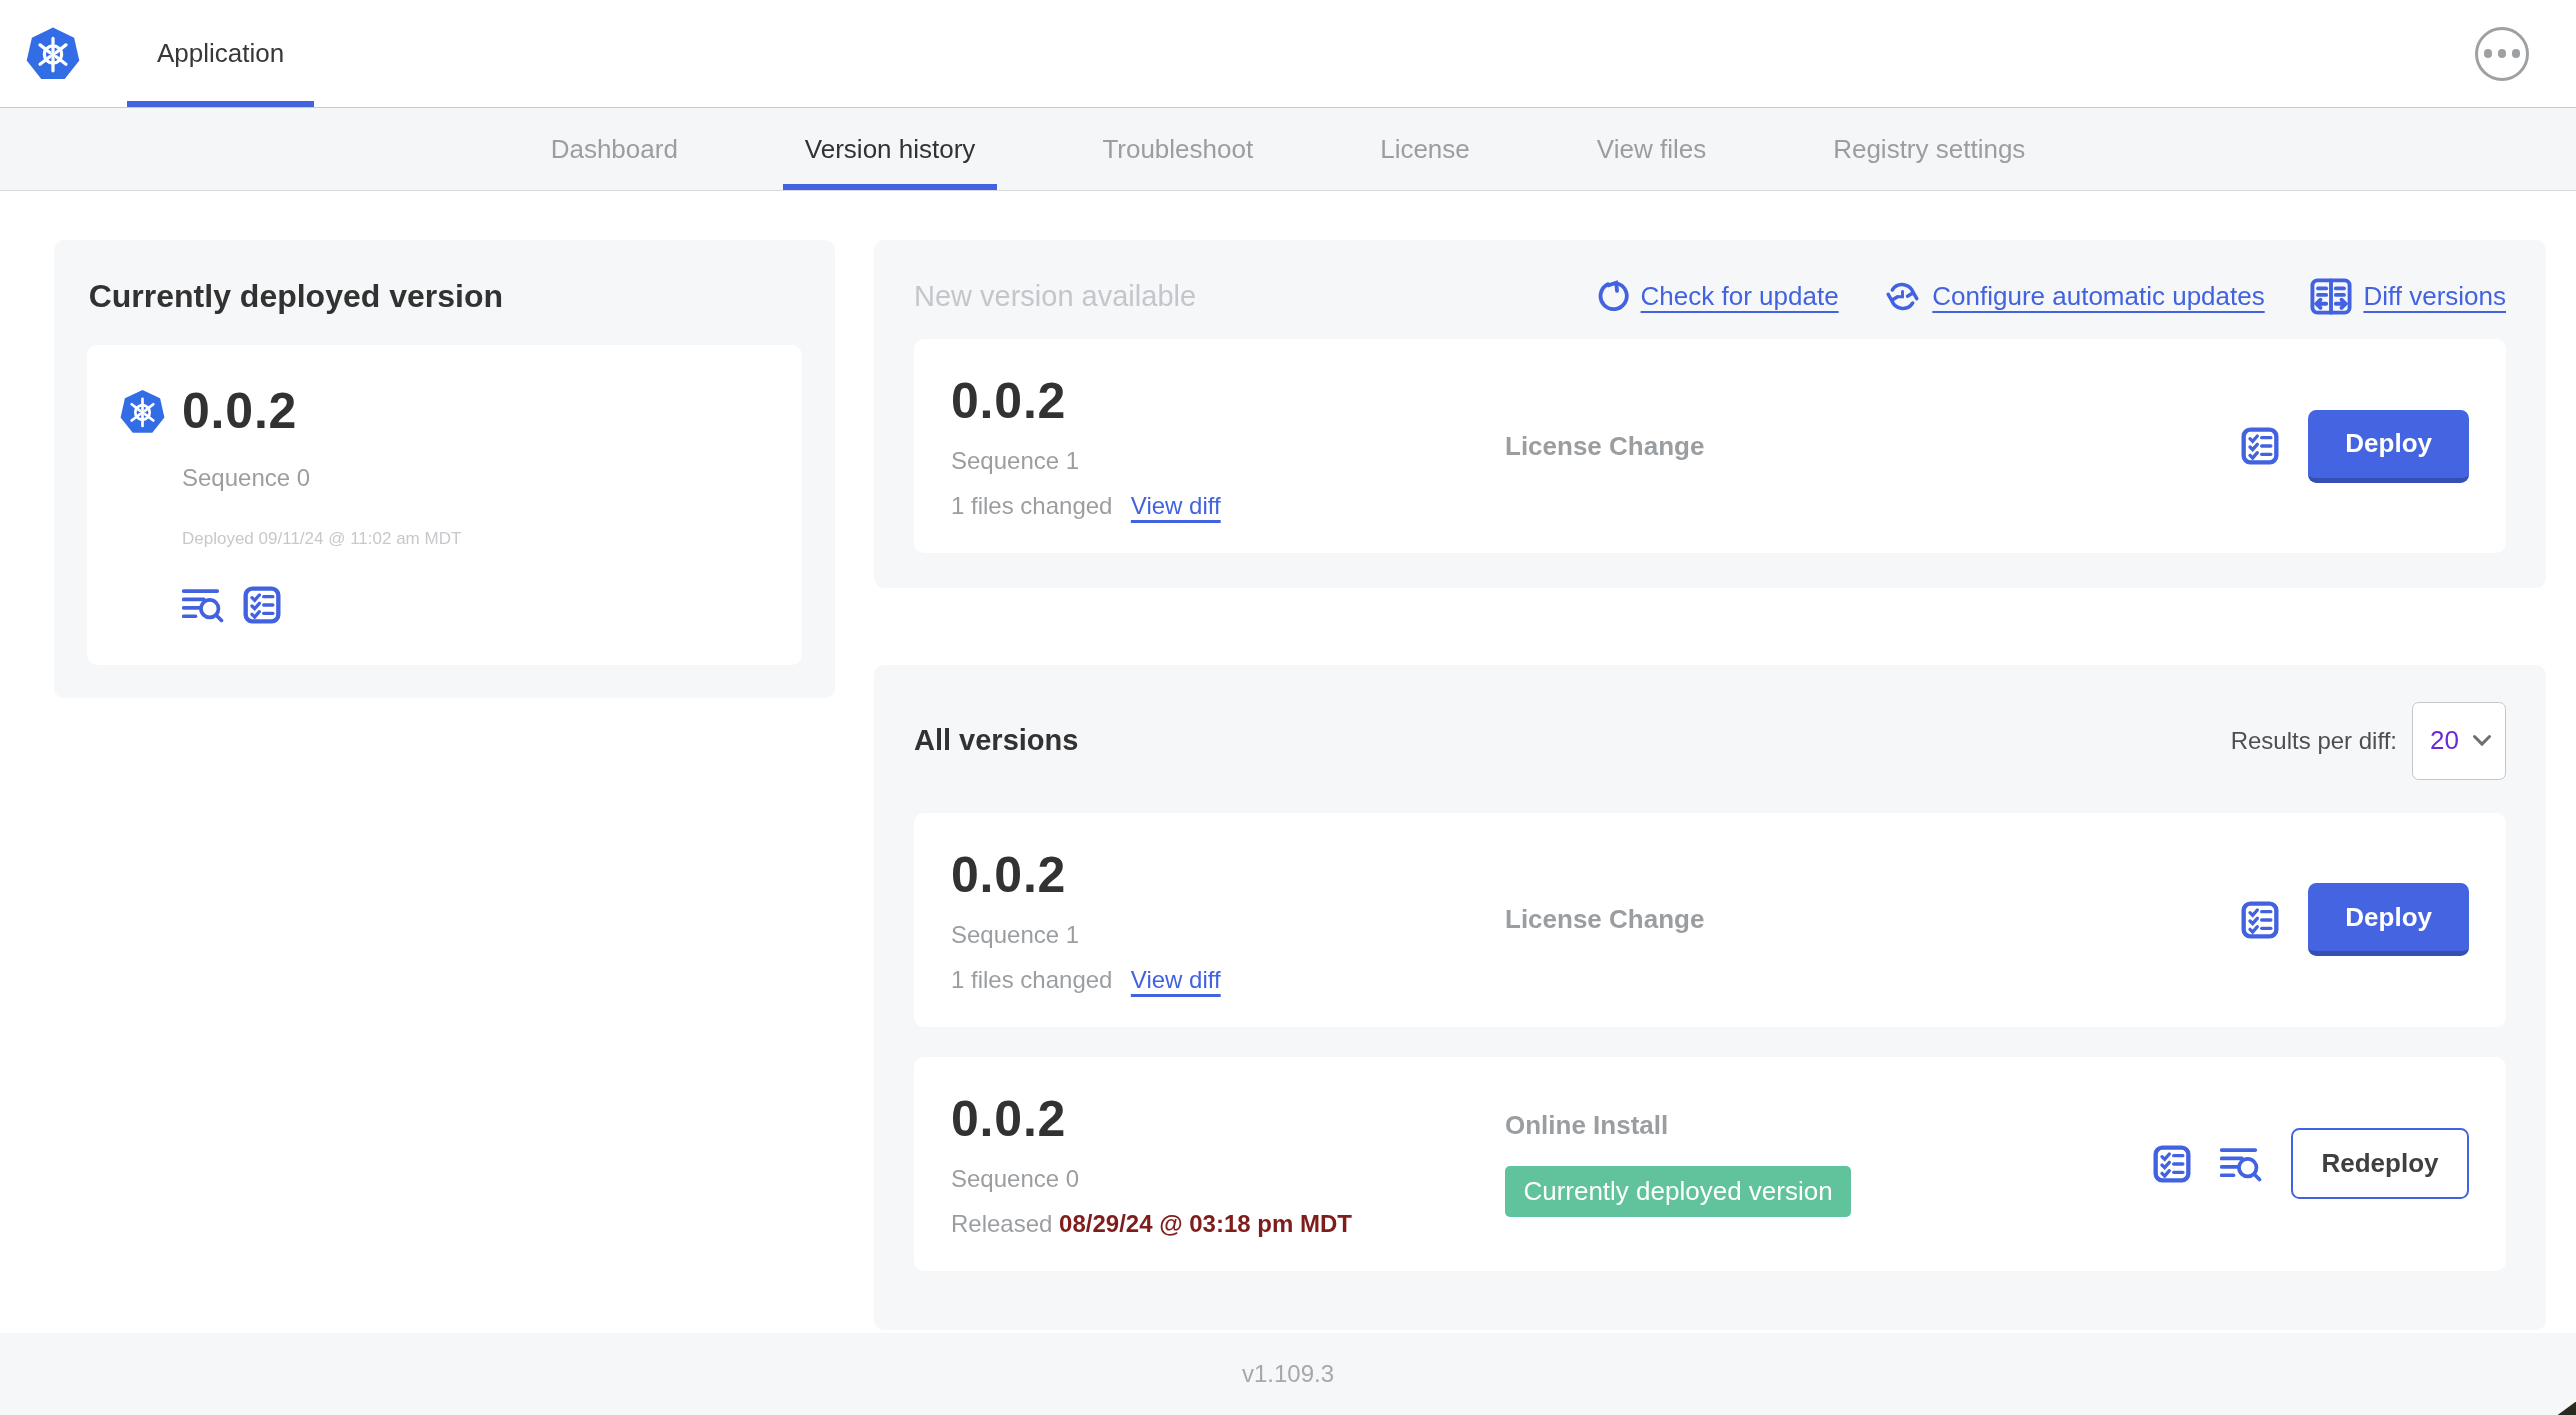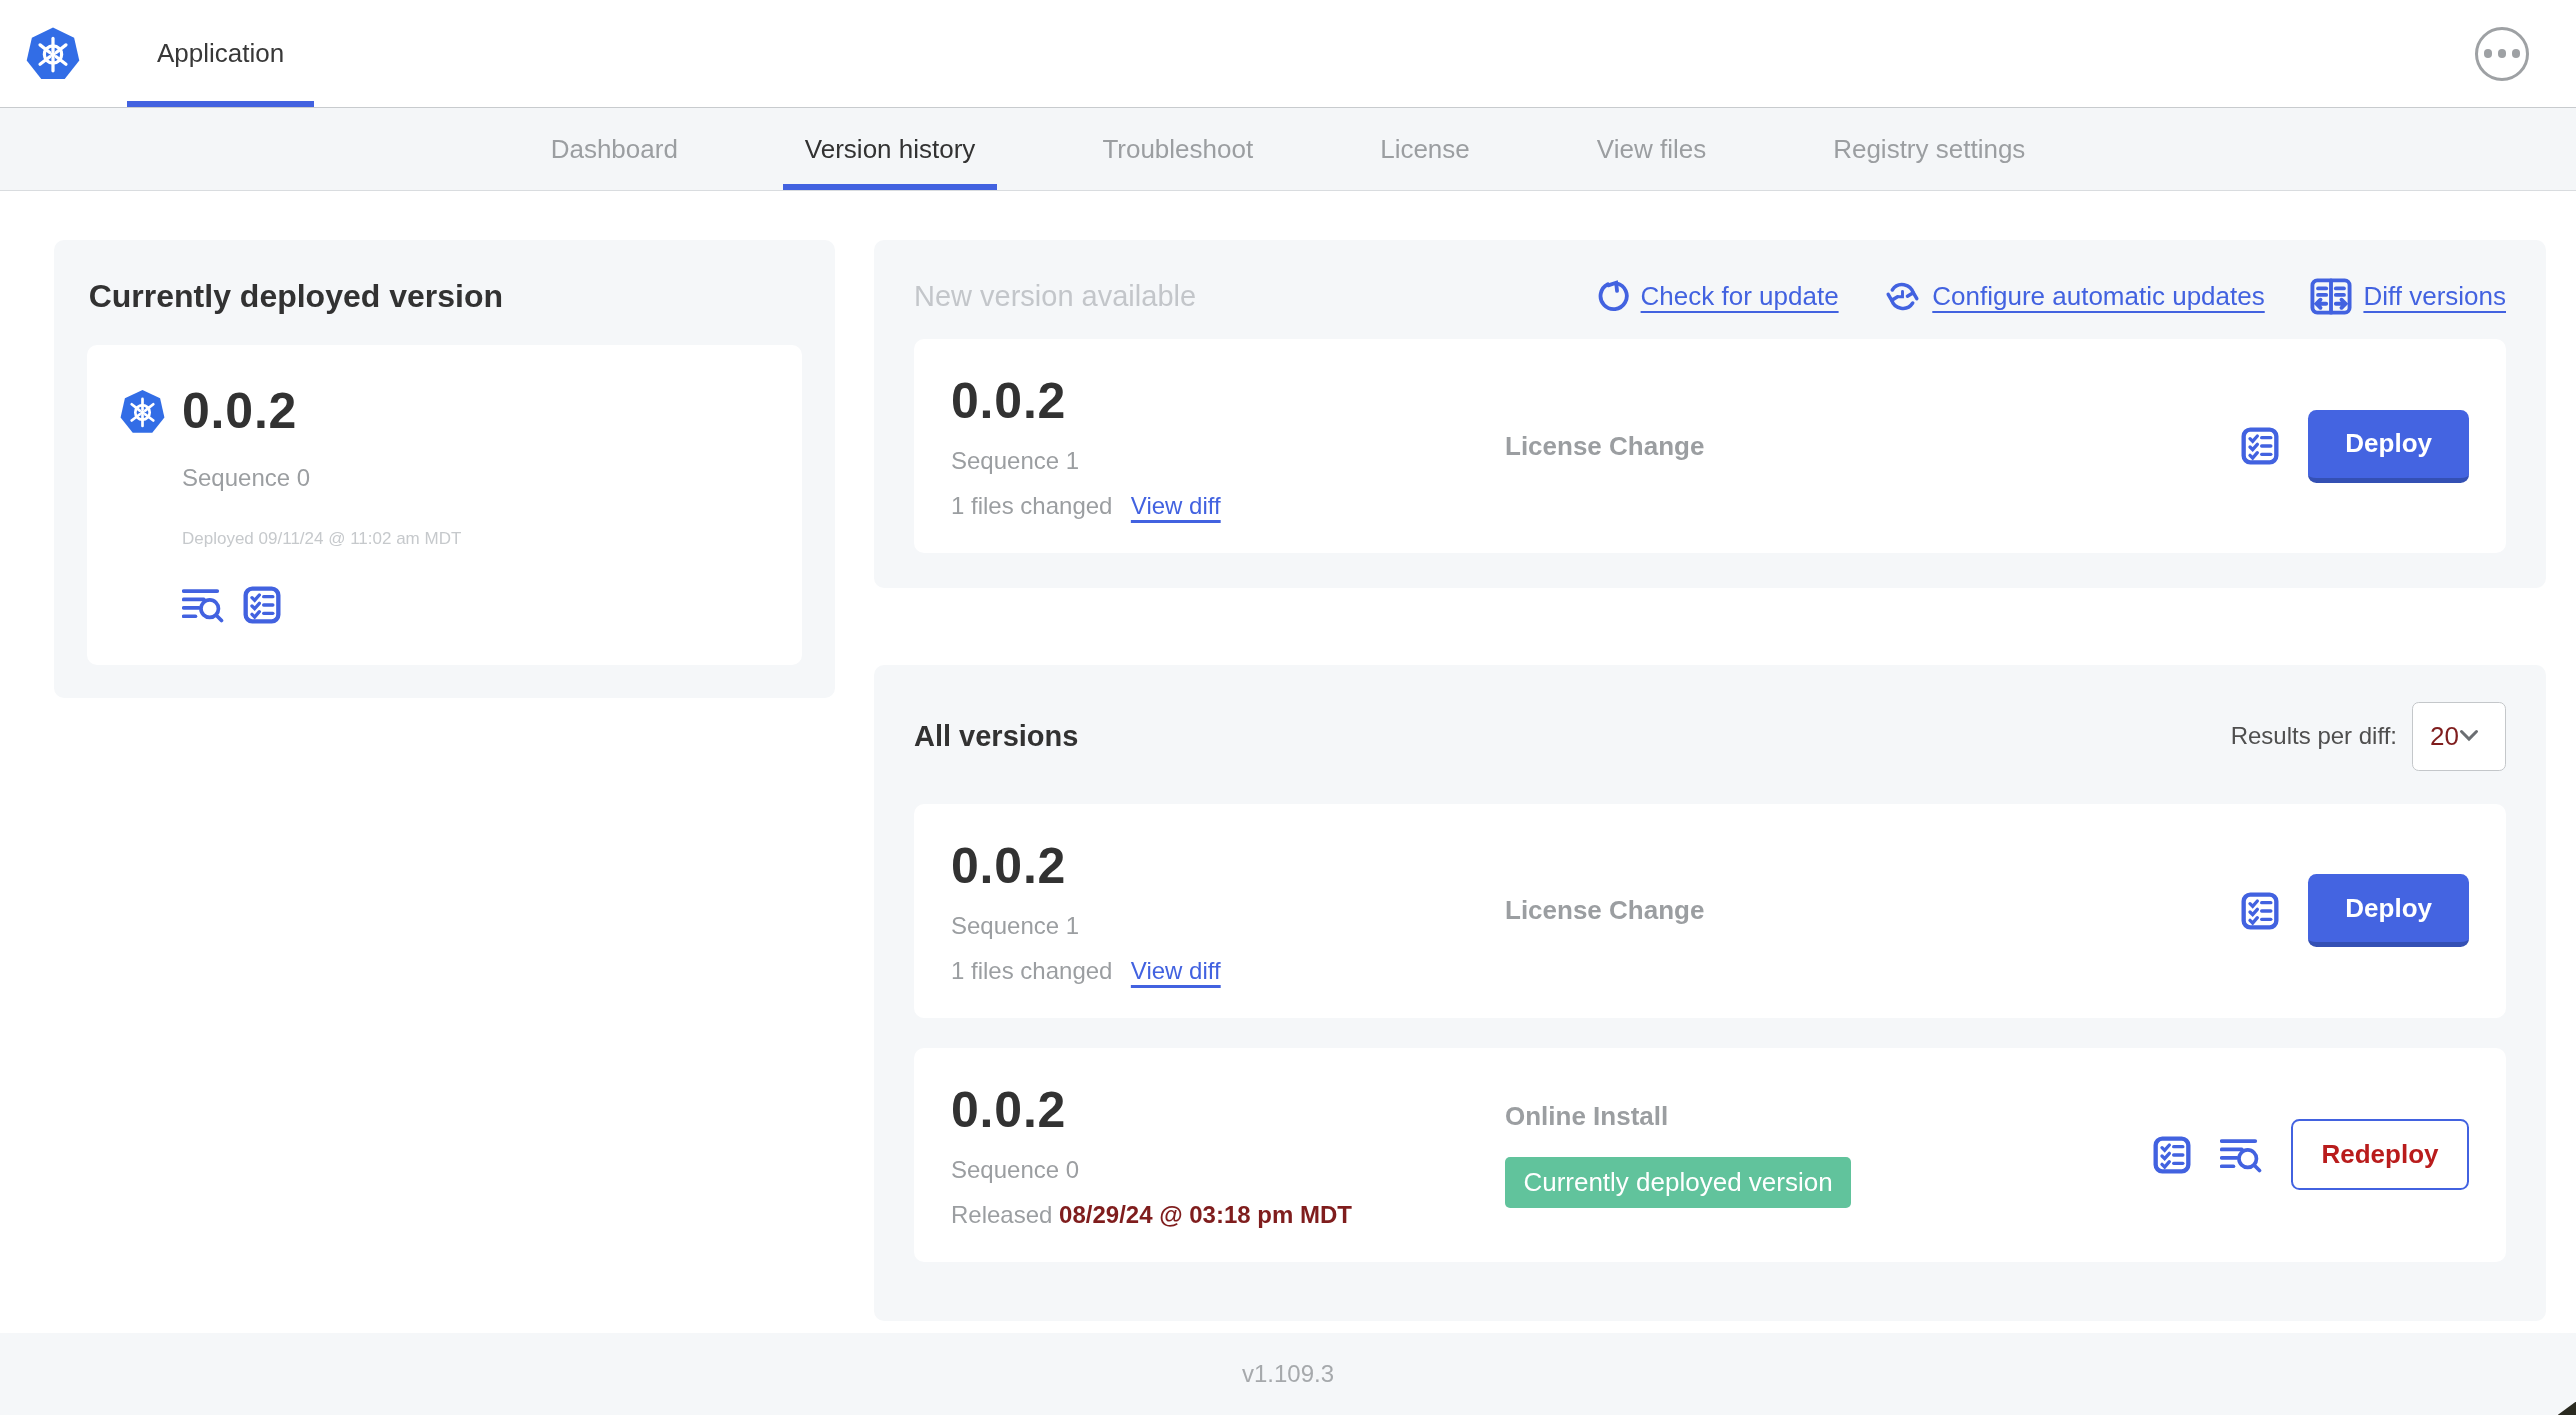--- a/index.html
+++ b/index.html
@@ -170,51 +170,51 @@
     border-bottom: 5px solid #3450b4;
     border-radius: 8.4px;
     font-size: 26px;
     font-weight: 700;
     font-family: inherit;
     padding: 18.4px 37px;
     cursor: pointer;
   }
   .btn-outline {
     background: #ffffff;
-    color: #b91c1c;
+    color: #404040;
     border: 2.5px solid #4262e0;
     border-radius: 8.4px;
     font-size: 26px;
     font-weight: 700;
     font-family: inherit;
     padding: 18.4px 28.5px;
     cursor: pointer;
   }
   
   .av-panel { margin-top: 77px; padding: 33px 40px 59px 40px; }
   .av-head {
     display: flex;
     align-items: center;
     justify-content: space-between;
     padding: 3.3px 0 33px 0;
   }
   .av-title { font-size: 29px; font-weight: 600; color: #323232; }
   .rpp { display: flex; align-items: center; gap: 15px; }
   .rpp-label { font-size: 24px; color: #4f4f4f; }
   .rpp-select {
-    width: 94px; height: 69px;
+    width: 94px; height: 78px;
     background: #ffffff;
     border: 1.7px solid #c4c7ca;
     border-radius: 6.7px;
     display: flex;
     align-items: center;
-    justify-content: flex-start;
+    justify-content: space-between;
     padding: 0 13.4px 0 17px;
     font-size: 26px;
-    color: #7f1d1d;
+    color: #6d28d9;
     cursor: pointer;
   }
   .vcard + .vcard { margin-top: 30px; }
   .vc-released { margin-top: 17px; font-size: 24px; color: #9b9ea1; }
   .vc-released b { color: #7f1d1d; font-weight: 700; }
   
   .app-footer {
     position: absolute;
     left: 0; right: 0; bottom: 0;
     height: 82px;

